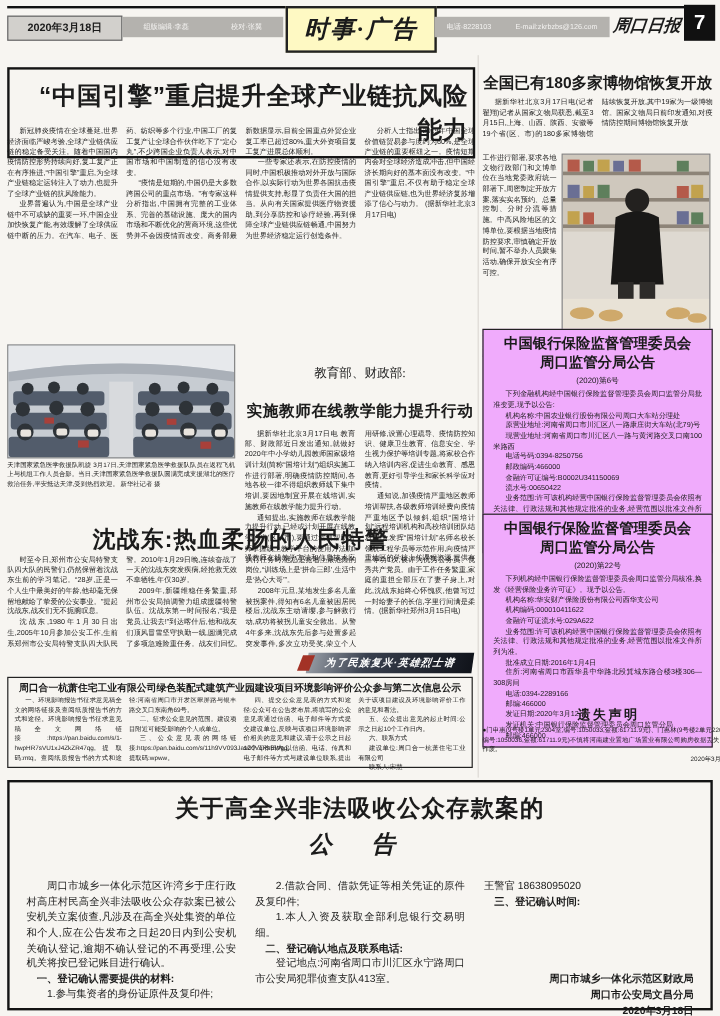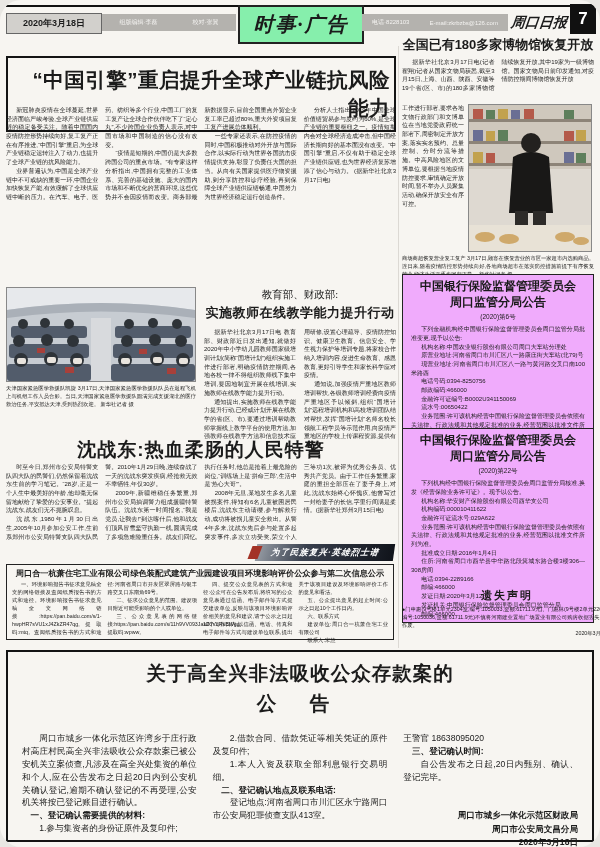--- a/index.html
+++ b/index.html
@@ -1,26 +1,26 @@
 <!DOCTYPE html>
 <html><head>
 <meta charset="utf-8">
 <style>
   html,body{margin:0;padding:0;background:#e9e7e3;}
   .page{position:relative;width:600px;height:847px;background:#f7f5f1;overflow:hidden;
-        font-family:"Liberation Sans",sans-serif;color:#1b1b1b;border-radius:21px;}
+        font-family:"Liberation Sans",sans-serif;color:#1b1b1b;}
   
   .toprule{position:absolute;left:6px;right:6px;top:5px;border-top:2px solid #111;}
   .date-box{position:absolute;left:6px;top:13px;width:94px;height:19px;background:#d2d0cc;
             border:1px solid #666;font-size:9px;font-weight:bold;text-align:center;line-height:19px;}
   .bar{position:absolute;top:14px;height:17px;background:#b4b2ae;color:#f4f3f1;font-size:6px;
        display:flex;align-items:center;justify-content:space-around;}
   .bar-left{left:102px;width:134px;}
   .bar-right{left:362px;width:146px;}
-  .section-box{position:absolute;left:238px;top:5px;width:122px;height:35px;background:#86efac;
+  .section-box{position:absolute;left:238px;top:5px;width:122px;height:35px;background:#fef9c3;
                border:2px solid #222;display:flex;align-items:center;justify-content:center;}
   .section-box span{font-family:"Liberation Serif",serif;font-size:20px;font-weight:bold;
                     font-style:italic;letter-spacing:2px;}
   .masthead{position:absolute;left:510px;top:10px;width:58px;height:26px;line-height:26px;
             font-family:"Liberation Serif",serif;font-weight:bold;font-style:italic;font-size:14px;
             text-align:center;transform:skewX(-6deg);}
   .pageno{position:absolute;left:570px;top:4px;width:26px;height:30px;background:#111;color:#fff;
           font-size:17px;font-weight:bold;text-align:center;line-height:30px;}
   
   p{margin:0;text-indent:1.7em;}
@@ -32,59 +32,59 @@
   
   .lead-box{position:absolute;left:6px;top:56px;width:390px;border:2.5px solid #141414;
             box-sizing:border-box;padding:8px 4px;}
   .lead-box h1{margin:0;font-size:20.5px;font-weight:bold;text-align:right;letter-spacing:0.5px;}
   .lead-body{position:absolute;left:6px;top:106px;width:390px;height:176px;
              column-count:4;column-gap:7px;overflow:hidden;}
   .photo-plane{position:absolute;left:6px;top:287px;width:190px;height:95px;border:1px solid #888;
                box-sizing:border-box;background:#cdd1d6;}
   .plane-caption{position:absolute;left:6px;top:385px;width:190px;}
   .edu{position:absolute;left:204px;top:288px;width:192px;}
-  .edu .kicker{font-size:10.5px;text-align:center;margin:0;text-indent:0;font-family:Liberation Serif, serif;}
+  .edu .kicker{font-size:10.5px;text-align:center;margin:16px;text-indent:0;font-family:Liberation Serif, serif;}
   .edu h2{margin:2px 0 6px 0;font-size:13px;font-weight:bold;text-align:center;letter-spacing:0.5px;}
   .edu-body{column-count:2;column-gap:8px;height:118px;overflow:hidden;}
   .hero-title{position:absolute;left:6px;top:437px;width:390px;margin:0;font-size:19px;
               font-weight:bold;text-align:center;letter-spacing:1px;}
   .hero-body{position:absolute;left:6px;top:463px;width:390px;height:84px;
              column-count:4;column-gap:7px;overflow:hidden;}
   .badge{position:absolute;left:256px;top:544px;width:138px;height:17px;
          background:linear-gradient(100deg,#9aa0a8,#39404e 35%,#10131a);
          display:flex;align-items:center;justify-content:center;transform:skewX(-8deg);}
   .badge span{color:#fff;font-size:8.5px;font-weight:bold;font-style:italic;letter-spacing:1px;}
   .badge::before{content:"";position:absolute;left:-6px;top:2px;width:10px;height:13px;
                  background:#a33226;transform:skewX(-14deg);}
   .env-box{position:absolute;left:6px;top:564px;width:388px;height:76px;border:1.5px solid #222;
            box-sizing:border-box;padding:3px 5px;}
   .env-box h3{margin:0 0 2px 0;font-size:8.2px;font-weight:bold;text-align:center;white-space:nowrap;}
   .env-body{column-count:4;column-gap:6px;height:68px;overflow:hidden;}
   .vsep{position:absolute;left:398px;top:46px;height:602px;border-left:1px solid #dcd9d4;}
   
-  .museum{position:absolute;left:402px;top:36px;width:192px;}
+  .museum{position:absolute;left:402px;top:60px;width:192px;}
   .museum h2{margin:0 0 4px 0;font-size:13px;font-weight:bold;text-align:center;white-space:nowrap;}
   .museum-top{column-count:2;column-gap:7px;height:44px;overflow:hidden;}
   .museum-row{display:flex;gap:4px;margin-top:2px;}
   .museum-side{width:62px;height:148px;overflow:hidden;}
   .photo-market{width:124px;height:148px;border:1px solid #888;box-sizing:border-box;background:#ddd8d0;}
   .museum-caption{margin-top:3px;}
   .notice-box{position:absolute;left:402px;width:192px;border:1.5px solid #222;
               box-sizing:border-box;padding:4px 8px;background:#f0abfc;}
   .notice-box h2{margin:0;font-size:12px;font-weight:bold;text-align:center;line-height:1.3;}
   .notice-no{font-size:6.5px;text-align:center;margin:3px 0;text-indent:0;}
   .bank1{top:274px;}
   .bank2{top:428px;}
   .loss{position:absolute;left:402px;top:588px;width:210px;}
   .loss h2{margin:0 0 3px 0;font-size:11px;font-weight:bold;text-align:center;letter-spacing:2px;}
   
   .announce{position:absolute;left:6px;top:650px;width:588px;height:192px;border:2px solid #141414;
             box-sizing:border-box;padding:8px 14px;}
   .announce h1{margin:0;font-size:19.5px;font-weight:bold;text-align:center;letter-spacing:1px;}
-  .announce h1.t2{letter-spacing:14px;margin-top:3px;}
+  .announce h1.t2{letter-spacing:14px;margin-top:3px;font-style:italic;}
   .abody{display:flex;gap:16px;margin-top:15px;height:118px;}
   .acol{flex:1;font-size:8.6px;line-height:1.5;text-align:justify;display:flex;flex-direction:column;}
   .acol p{text-indent:2em;}
   .acol p.b{text-indent:1em;}
   .acol p.noindent{text-indent:0;}
   .asign{margin-top:auto;}
   .asign p{text-align:right;text-indent:0;font-weight:bold;line-height:1.6;}
 </style>
 </head>
 <body>
@@ -324,21 +324,20 @@
       <div class="acol">
           <p>2.借款合同、借款凭证等相关凭证的原件及复印件;</p>
           <p>1.本人入资及获取全部利息银行交易明细。</p>
           <p class="b">二、登记确认地点及联系电话:</p>
           <p>登记地点:河南省周口市川汇区永宁路周口市公安局犯罪侦查支队413室。</p>
         </div>
       <div class="acol">
         <div>
             <p class="noindent">王警官  18638095020</p>
             <p class="b">三、登记确认时间:</p>
-            <p>自公告发布之日起,20日内甄别、确认、登记完毕。</p>
           </div>
         <div class="asign">
             <p>周口市城乡一体化示范区财政局</p>
             <p>周口市公安局文昌分局</p>
             <p>2020年3月18日</p>
           </div>
       </div>
     </div>
   </div>
 

